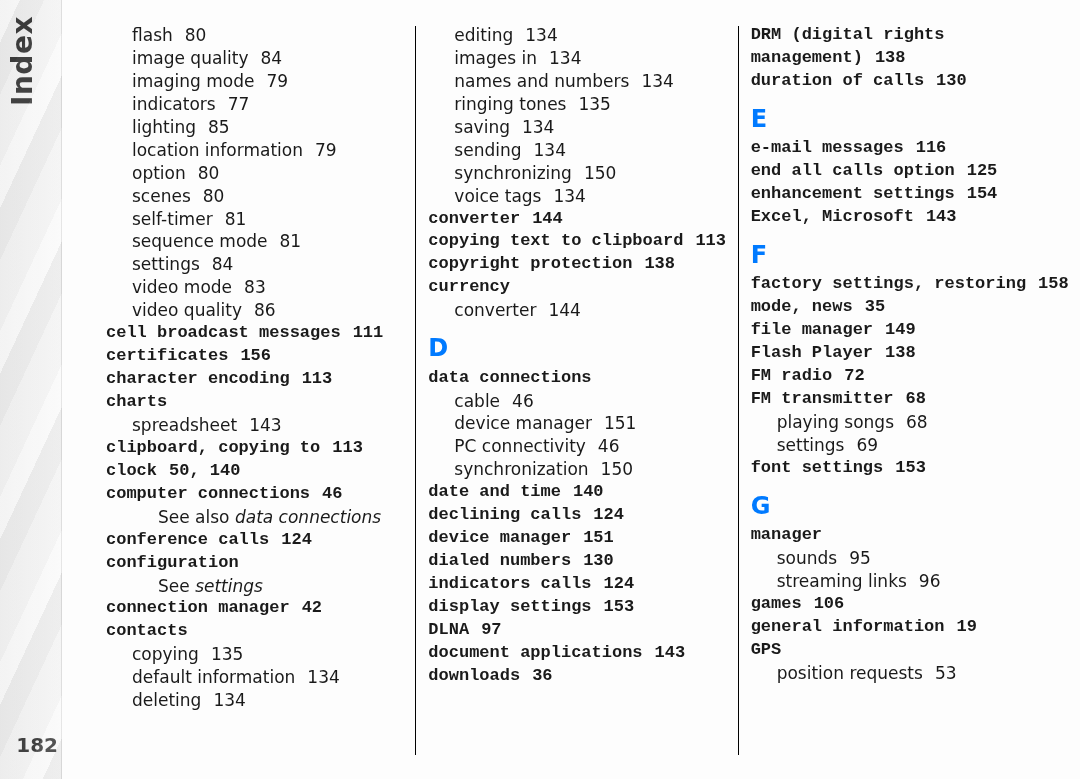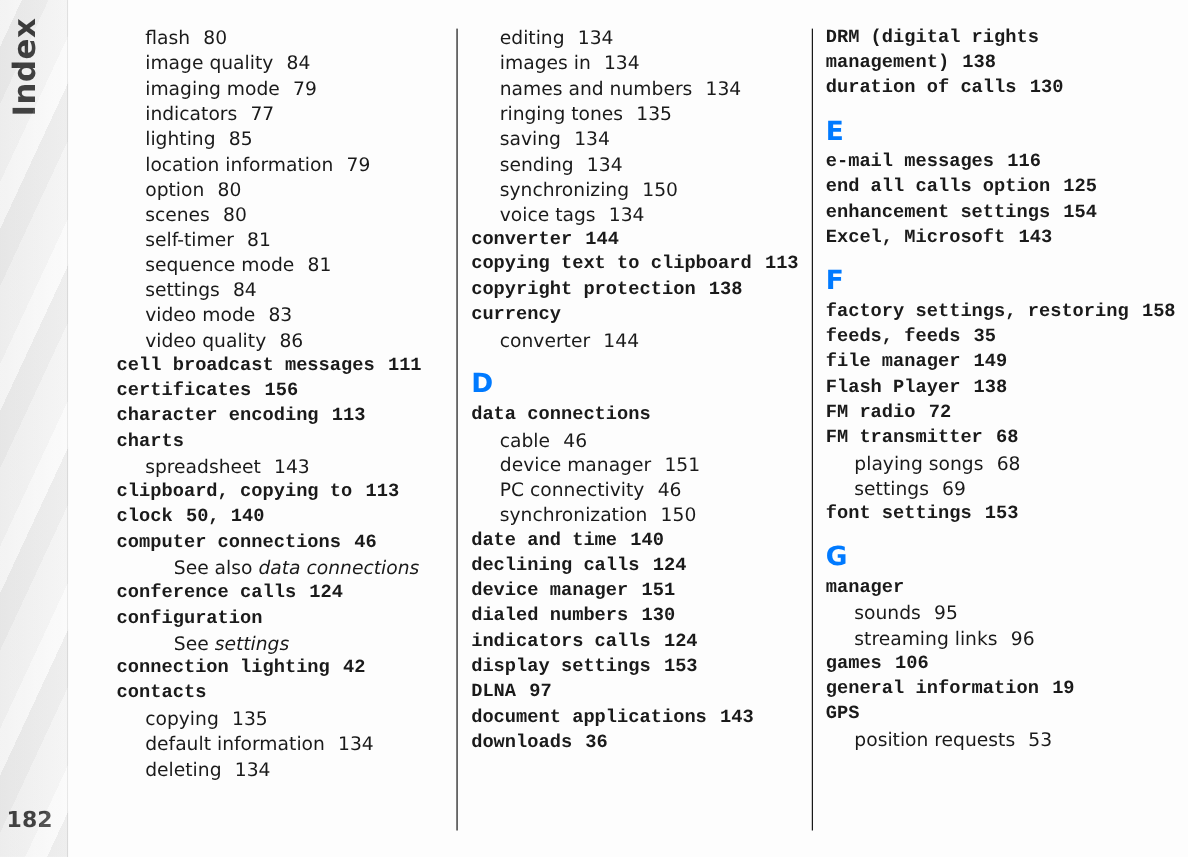--- a/index.html
+++ b/index.html
@@ -45,21 +45,21 @@
     color: #000;
     white-space: nowrap;
     
     translate: 0 82px;
   }
   .page-num {
     position: absolute;
     left: 6px;
     bottom: 22px;
     width: 52px;
-    text-align: left;
+    text-align: right;
     font-weight: 700;
     font-size: 20px;
     color: #000;
   }
   .content {
     position:absolute;
     left: 100px;
     right: 20px;
     top: 24px;
     bottom: 22px;
@@ -119,21 +119,21 @@
       <div class="entry main"><span>character encoding</span><span class="pg">113</span></div>
       <div class="entry main"><span>charts</span></div>
       <div class="entry sub"><span>spreadsheet</span><span class="pg">143</span></div>
       <div class="entry main"><span>clipboard, copying to</span><span class="pg">113</span></div>
       <div class="entry main"><span>clock</span><span class="pg">50, 140</span></div>
       <div class="entry main"><span>computer connections</span><span class="pg">46</span></div>
       <div class="entry see"><span class="see-prefix">See also </span><span class="see-it">data connections</span></div>
       <div class="entry main"><span>conference calls</span><span class="pg">124</span></div>
       <div class="entry main"><span>configuration</span></div>
       <div class="entry see"><span class="see-prefix">See </span><span class="see-it">settings</span></div>
-      <div class="entry main"><span>connection lighting</span><span class="pg">42</span></div>
+      <div class="entry main"><span>connection manager</span><span class="pg">42</span></div>
       <div class="entry main"><span>contacts</span></div>
       <div class="entry sub"><span>copying</span><span class="pg">135</span></div>
       <div class="entry sub"><span>default information</span><span class="pg">134</span></div>
       <div class="entry sub"><span>deleting</span><span class="pg">134</span></div>
     </div>
   <div class="sep"></div>
   <div class="col" id="col2">
       <div class="entry sub"><span>editing</span><span class="pg">134</span></div>
       <div class="entry sub"><span>images in</span><span class="pg">134</span></div>
       <div class="entry sub"><span>names and numbers</span><span class="pg">134</span></div>
@@ -167,21 +167,21 @@
   <div class="col" id="col3">
       <div class="entry main" style="white-space: normal;"><span>DRM (digital rights management)</span><span class="pg">138</span></div>
       <div class="entry main"><span>duration of calls</span><span class="pg">130</span></div>
       <div class="letter">E</div>
       <div class="entry main"><span>e-mail messages</span><span class="pg">116</span></div>
       <div class="entry main"><span>end all calls option</span><span class="pg">125</span></div>
       <div class="entry main"><span>enhancement settings</span><span class="pg">154</span></div>
       <div class="entry main"><span>Excel, Microsoft</span><span class="pg">143</span></div>
       <div class="letter">F</div>
       <div class="entry main"><span>factory settings, restoring</span><span class="pg">158</span></div>
-      <div class="entry main"><span>feeds, feeds</span><span class="pg">35</span></div>
+      <div class="entry main"><span>mode, news</span><span class="pg">35</span></div>
       <div class="entry main"><span>file manager</span><span class="pg">149</span></div>
       <div class="entry main"><span>Flash Player</span><span class="pg">138</span></div>
       <div class="entry main"><span>FM radio</span><span class="pg">72</span></div>
       <div class="entry main"><span>FM transmitter</span><span class="pg">68</span></div>
       <div class="entry sub"><span>playing songs</span><span class="pg">68</span></div>
       <div class="entry sub"><span>settings</span><span class="pg">69</span></div>
       <div class="entry main"><span>font settings</span><span class="pg">153</span></div>
       <div class="letter">G</div>
       <div class="entry main"><span>manager</span></div>
       <div class="entry sub"><span>sounds</span><span class="pg">95</span></div>

